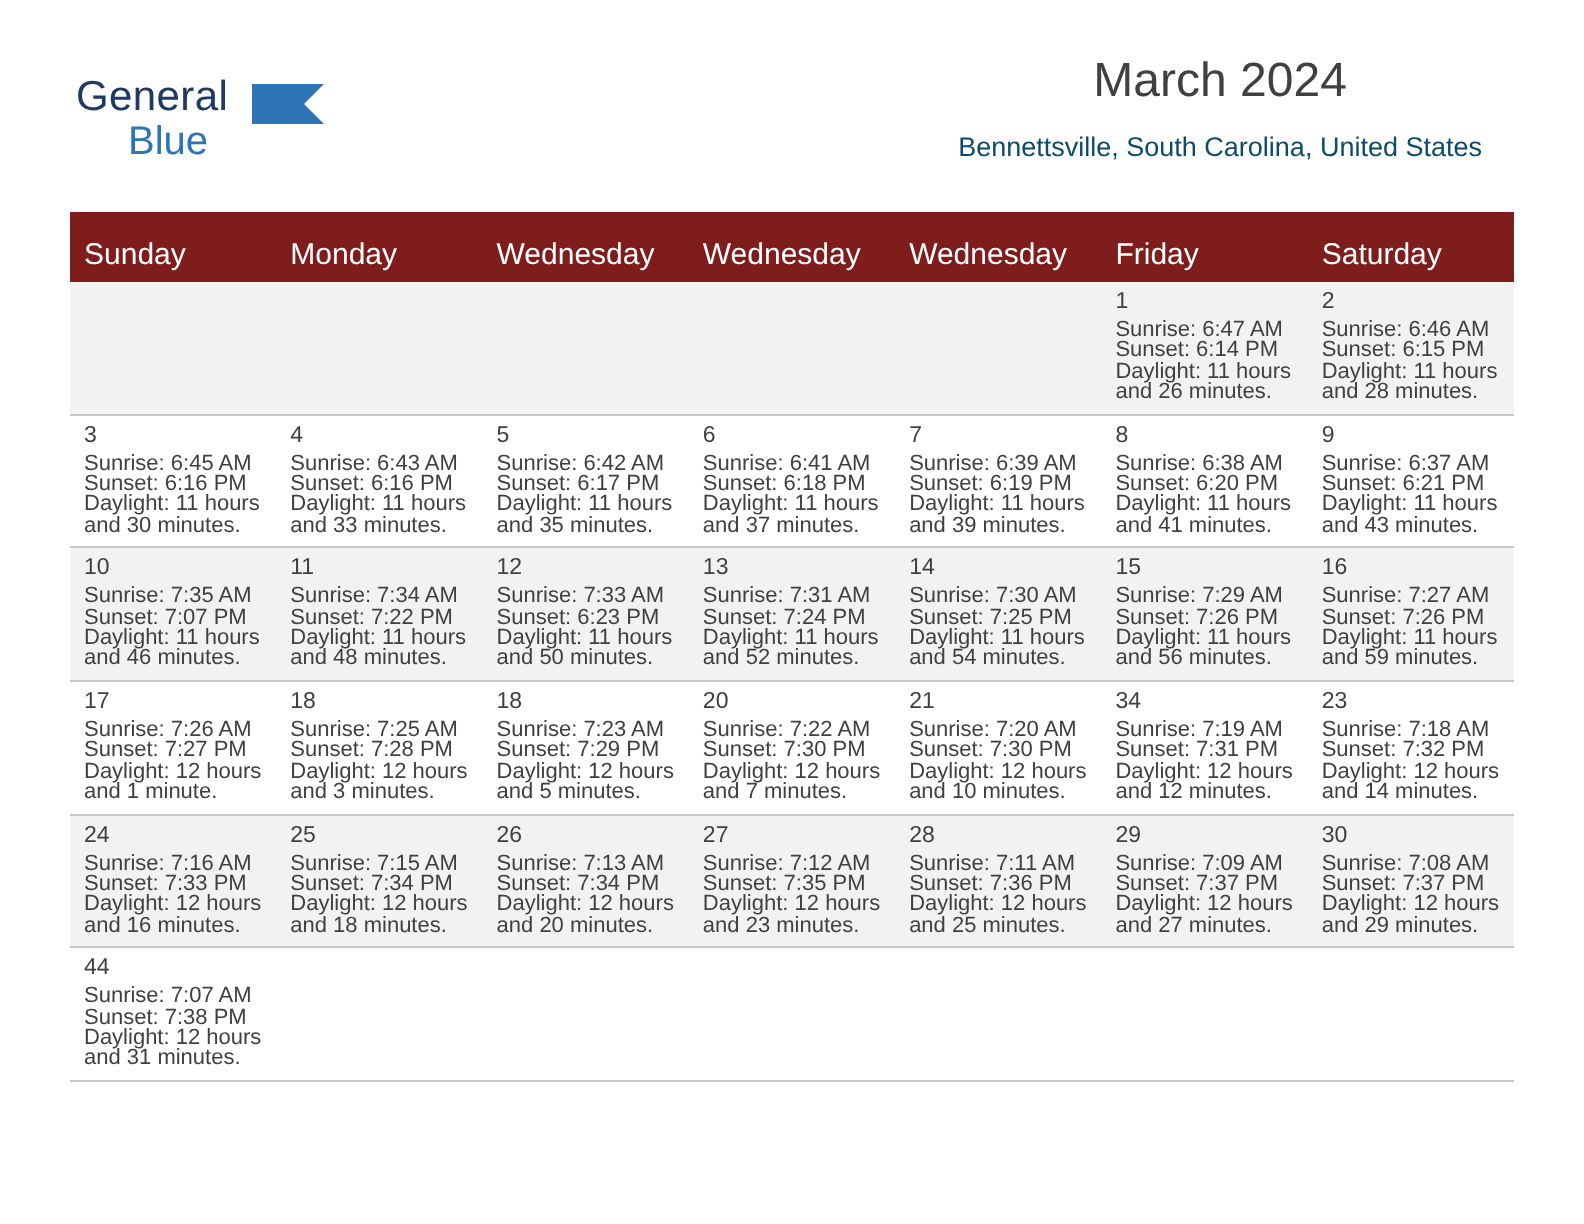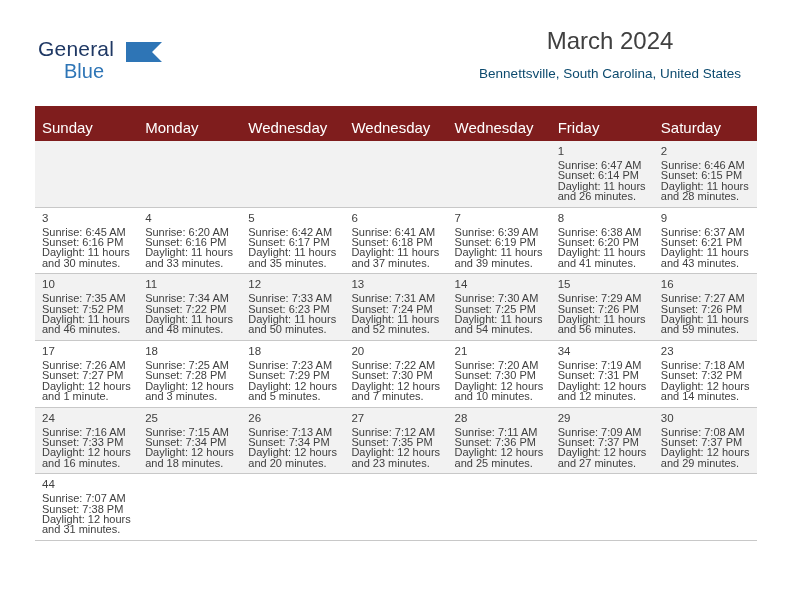--- a/index.html
+++ b/index.html
@@ -186,21 +186,21 @@
         <tr class="plain">
           <td>
             <div class="daynum">3</div>
             <div class="info">Sunrise: 6:45 AM
 Sunset: 6:16 PM
 Daylight: 11 hours
 and 30 minutes.</div>
           </td>
           <td>
             <div class="daynum">4</div>
-            <div class="info">Sunrise: 6:20 AM
+            <div class="info">Sunrise: 6:43 AM
 Sunset: 6:16 PM
 Daylight: 11 hours
 and 33 minutes.</div>
           </td>
           <td>
             <div class="daynum">5</div>
             <div class="info">Sunrise: 6:42 AM
 Sunset: 6:17 PM
 Daylight: 11 hours
 and 35 minutes.</div>
@@ -231,21 +231,21 @@
             <div class="info">Sunrise: 6:37 AM
 Sunset: 6:21 PM
 Daylight: 11 hours
 and 43 minutes.</div>
           </td>
         </tr>
         <tr class="shaded">
           <td>
             <div class="daynum">10</div>
             <div class="info">Sunrise: 7:35 AM
-Sunset: 7:52 PM
+Sunset: 7:07 PM
 Daylight: 11 hours
 and 46 minutes.</div>
           </td>
           <td>
             <div class="daynum">11</div>
             <div class="info">Sunrise: 7:34 AM
 Sunset: 7:22 PM
 Daylight: 11 hours
 and 48 minutes.</div>
           </td>

